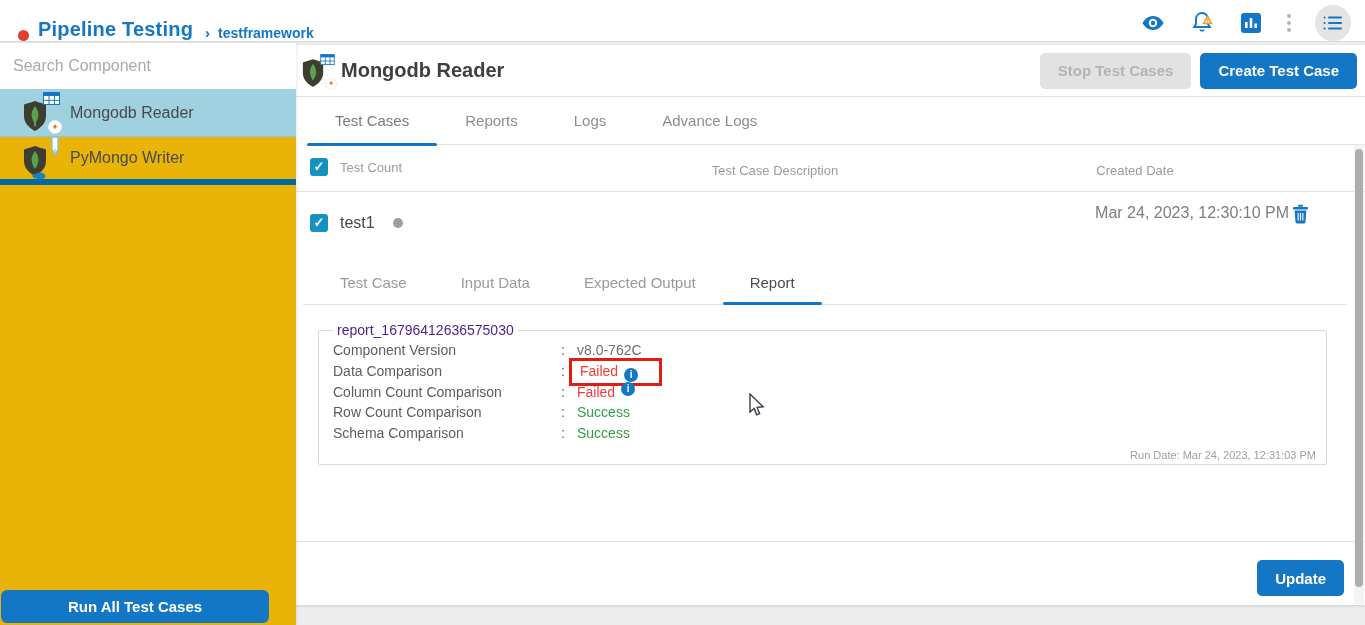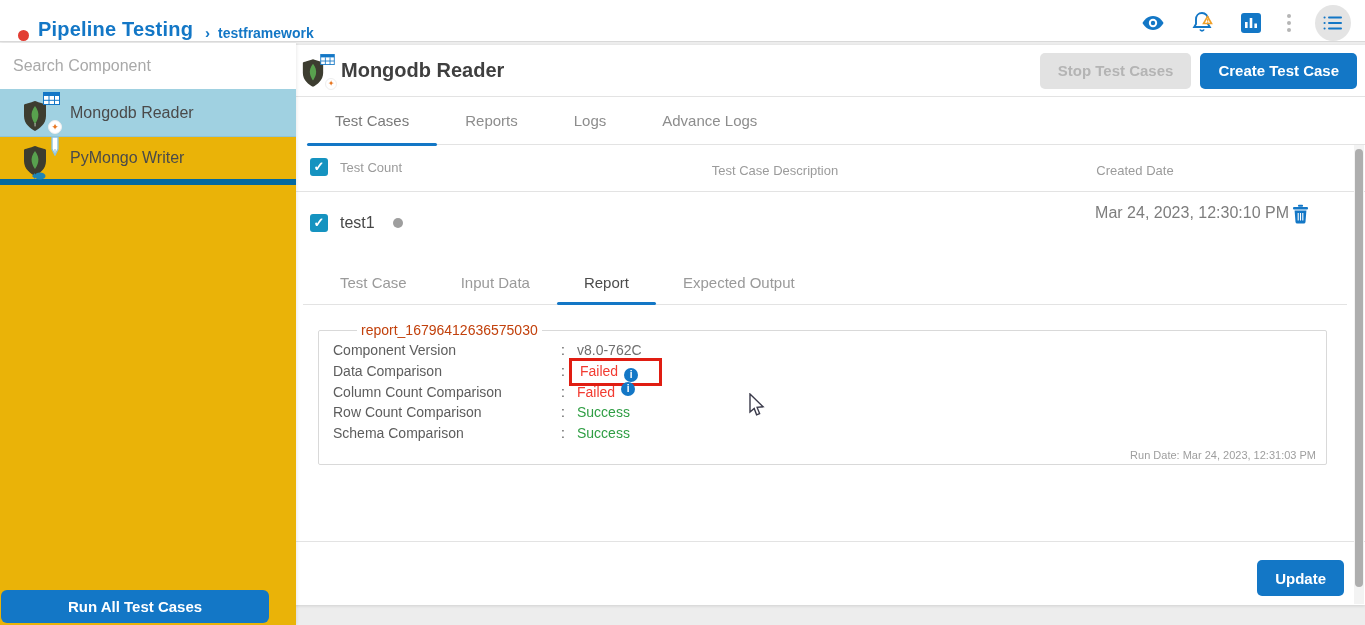--- a/index.html
+++ b/index.html
@@ -86,21 +86,21 @@
   .subtabs { position:absolute; left:18px; top:215px; width:1044px; height:45px;
     border-bottom:1px solid #e3e3e3; display:flex; align-items:stretch; padding-left:10px; }
   .subtab { display:flex; align-items:center; padding:0 27px; font-size:15px; color:#9a9a9a;
     cursor:pointer; position:relative; }
   .subtab.active { color:#4c4c4c; }
   .subtab.active::after { content:""; position:absolute; left:0; right:0; bottom:-1px;
     height:3px; background:#1377c6; border-radius:2px; }
 
   fieldset.report { position:absolute; left:33px; top:277px; width:1009px; height:143px;
     border:1px solid #d9d9d9; border-radius:2px; padding:2px 12px 4px 14px; }
-  fieldset.report legend { font-size:14px; color:#c2410c; padding:0 4px;margin-left:24px; }
+  fieldset.report legend { font-size:14px; color:#4c1d95; padding:0 4px; }
   .rep-row { display:flex; font-size:14px; line-height:20.5px; }
   .rep-label { width:228px; color:#5d5d5d; }
   .rep-colon { width:16px; color:#5d5d5d; }
   .val-plain { color:#6f6f6f; }
   .val-failed { color:#f23b31; }
   .val-success { color:#2f9e44; }
   .info-dot { display:inline-block; width:14px; height:14px; border-radius:50%;
     background:#1377c6; color:#fff; font-size:10px; font-weight:700; line-height:14px;
     text-align:center; margin-left:6px; vertical-align:-2px; font-style:normal; cursor:pointer; }
   .red-box { display:inline-block; border:3px solid #e01d12; padding:0 24px 1px 5px;
@@ -280,22 +280,22 @@
             <line x1="8.5" y1="9" x2="8.5" y2="16.5" stroke="#fff" stroke-width="1.1"></line>
             <line x1="10.8" y1="9" x2="10.8" y2="16.5" stroke="#fff" stroke-width="1.1"></line>
           </svg>
       </span>
     </div>
   </div>
 
   <div class="subtabs">
     <div class="subtab">Test Case</div>
     <div class="subtab">Input Data</div>
+    <div class="subtab">Expected Output</div>
     <div class="subtab active">Report</div>
-    <div class="subtab">Expected Output</div>
   </div>
 
   <fieldset class="report">
     <legend>report_16796412636575030</legend>
 
     <div class="rep-row">
       <span class="rep-label">Component Version</span>
       <span class="rep-colon">:</span>
       <span class="val-plain">v8.0-762C</span>
     </div>

